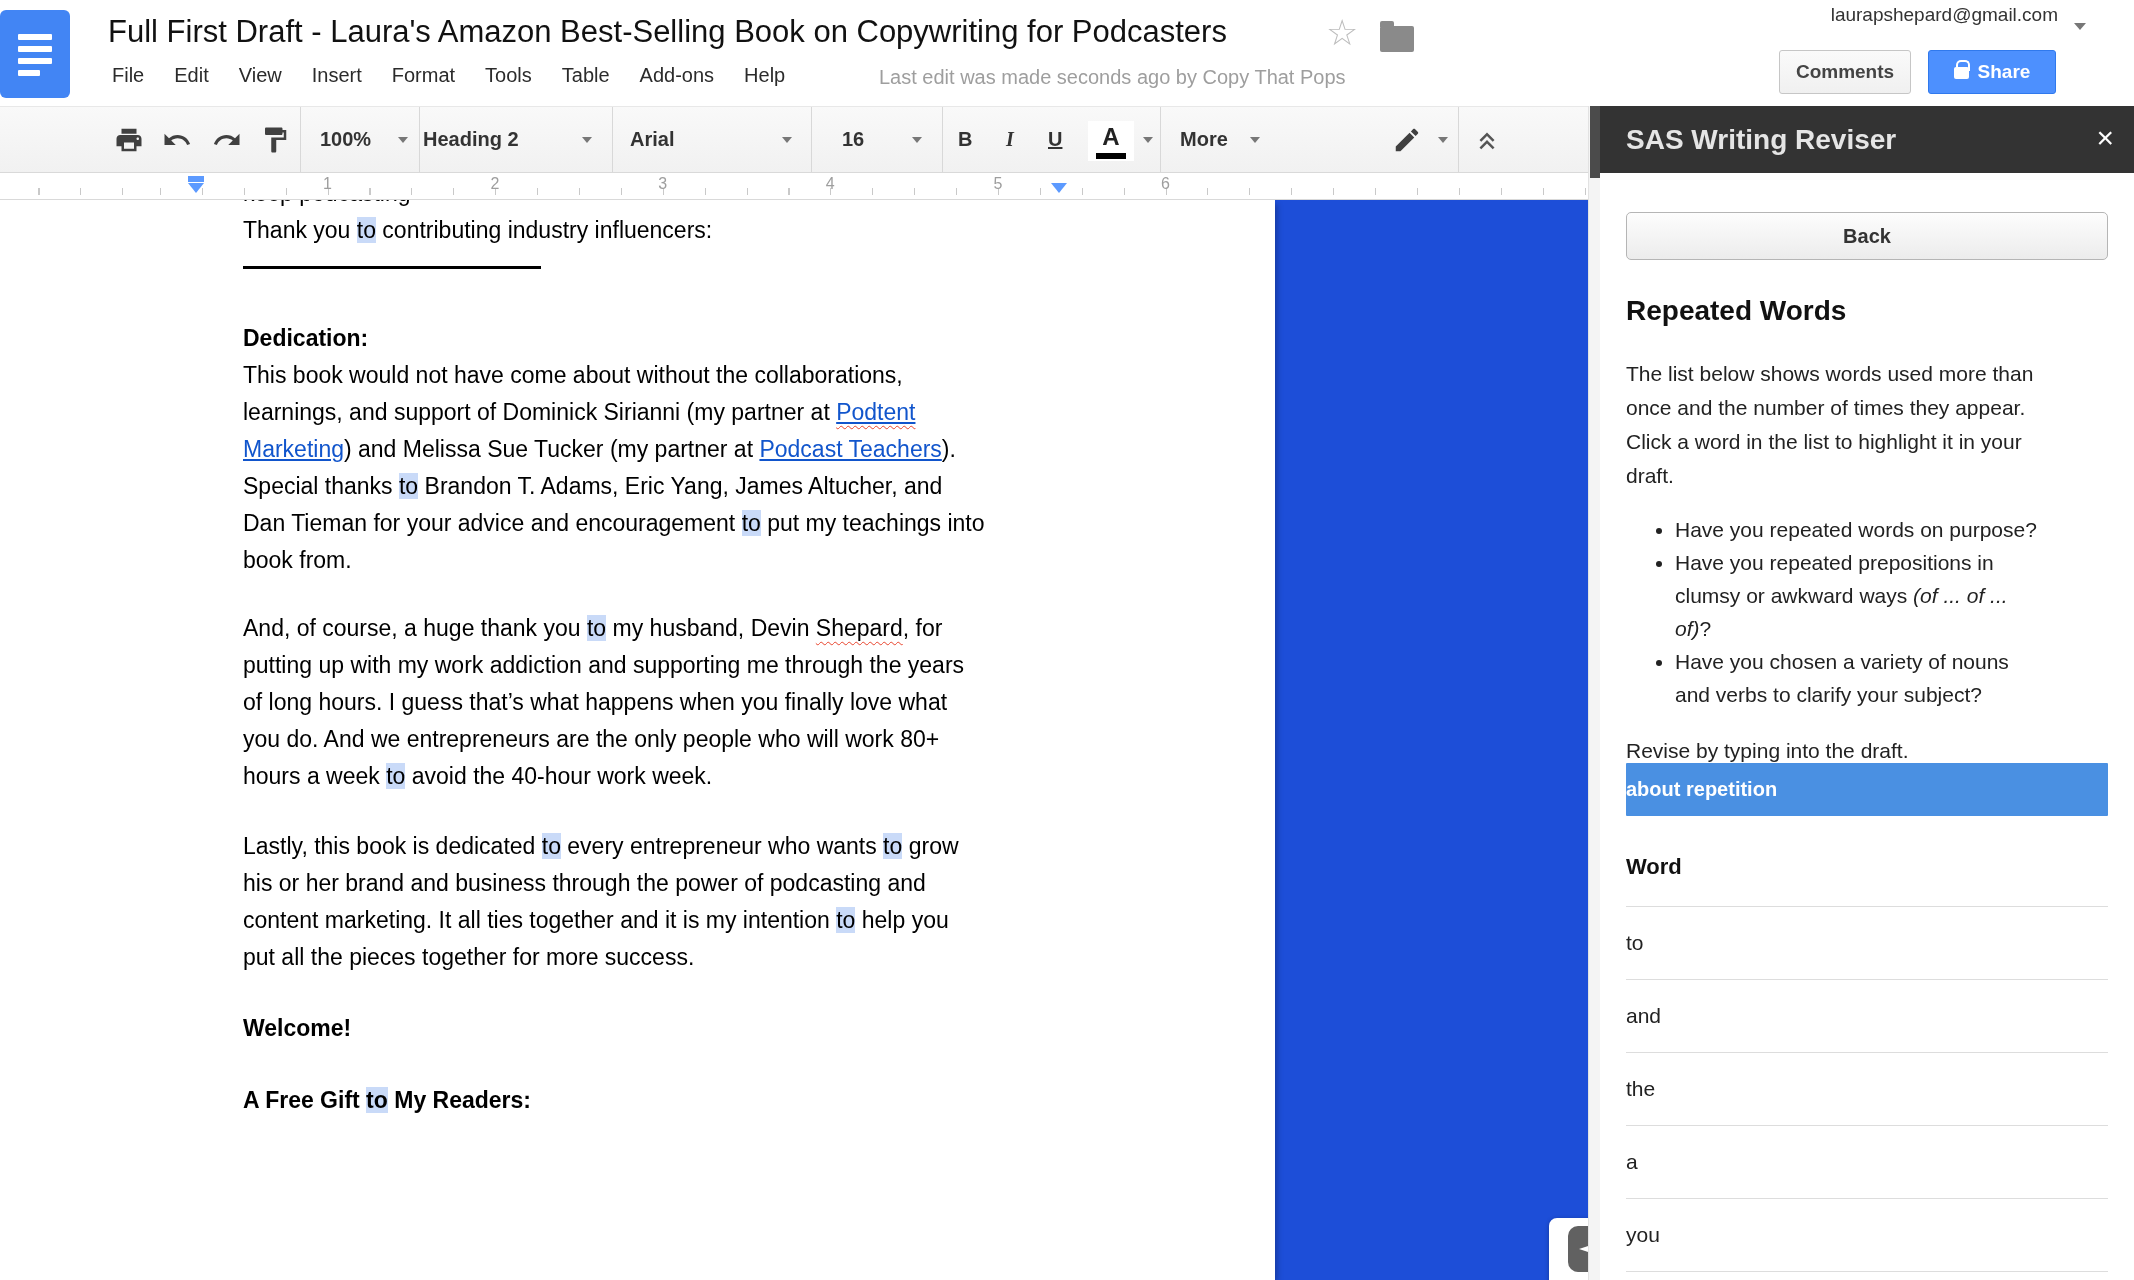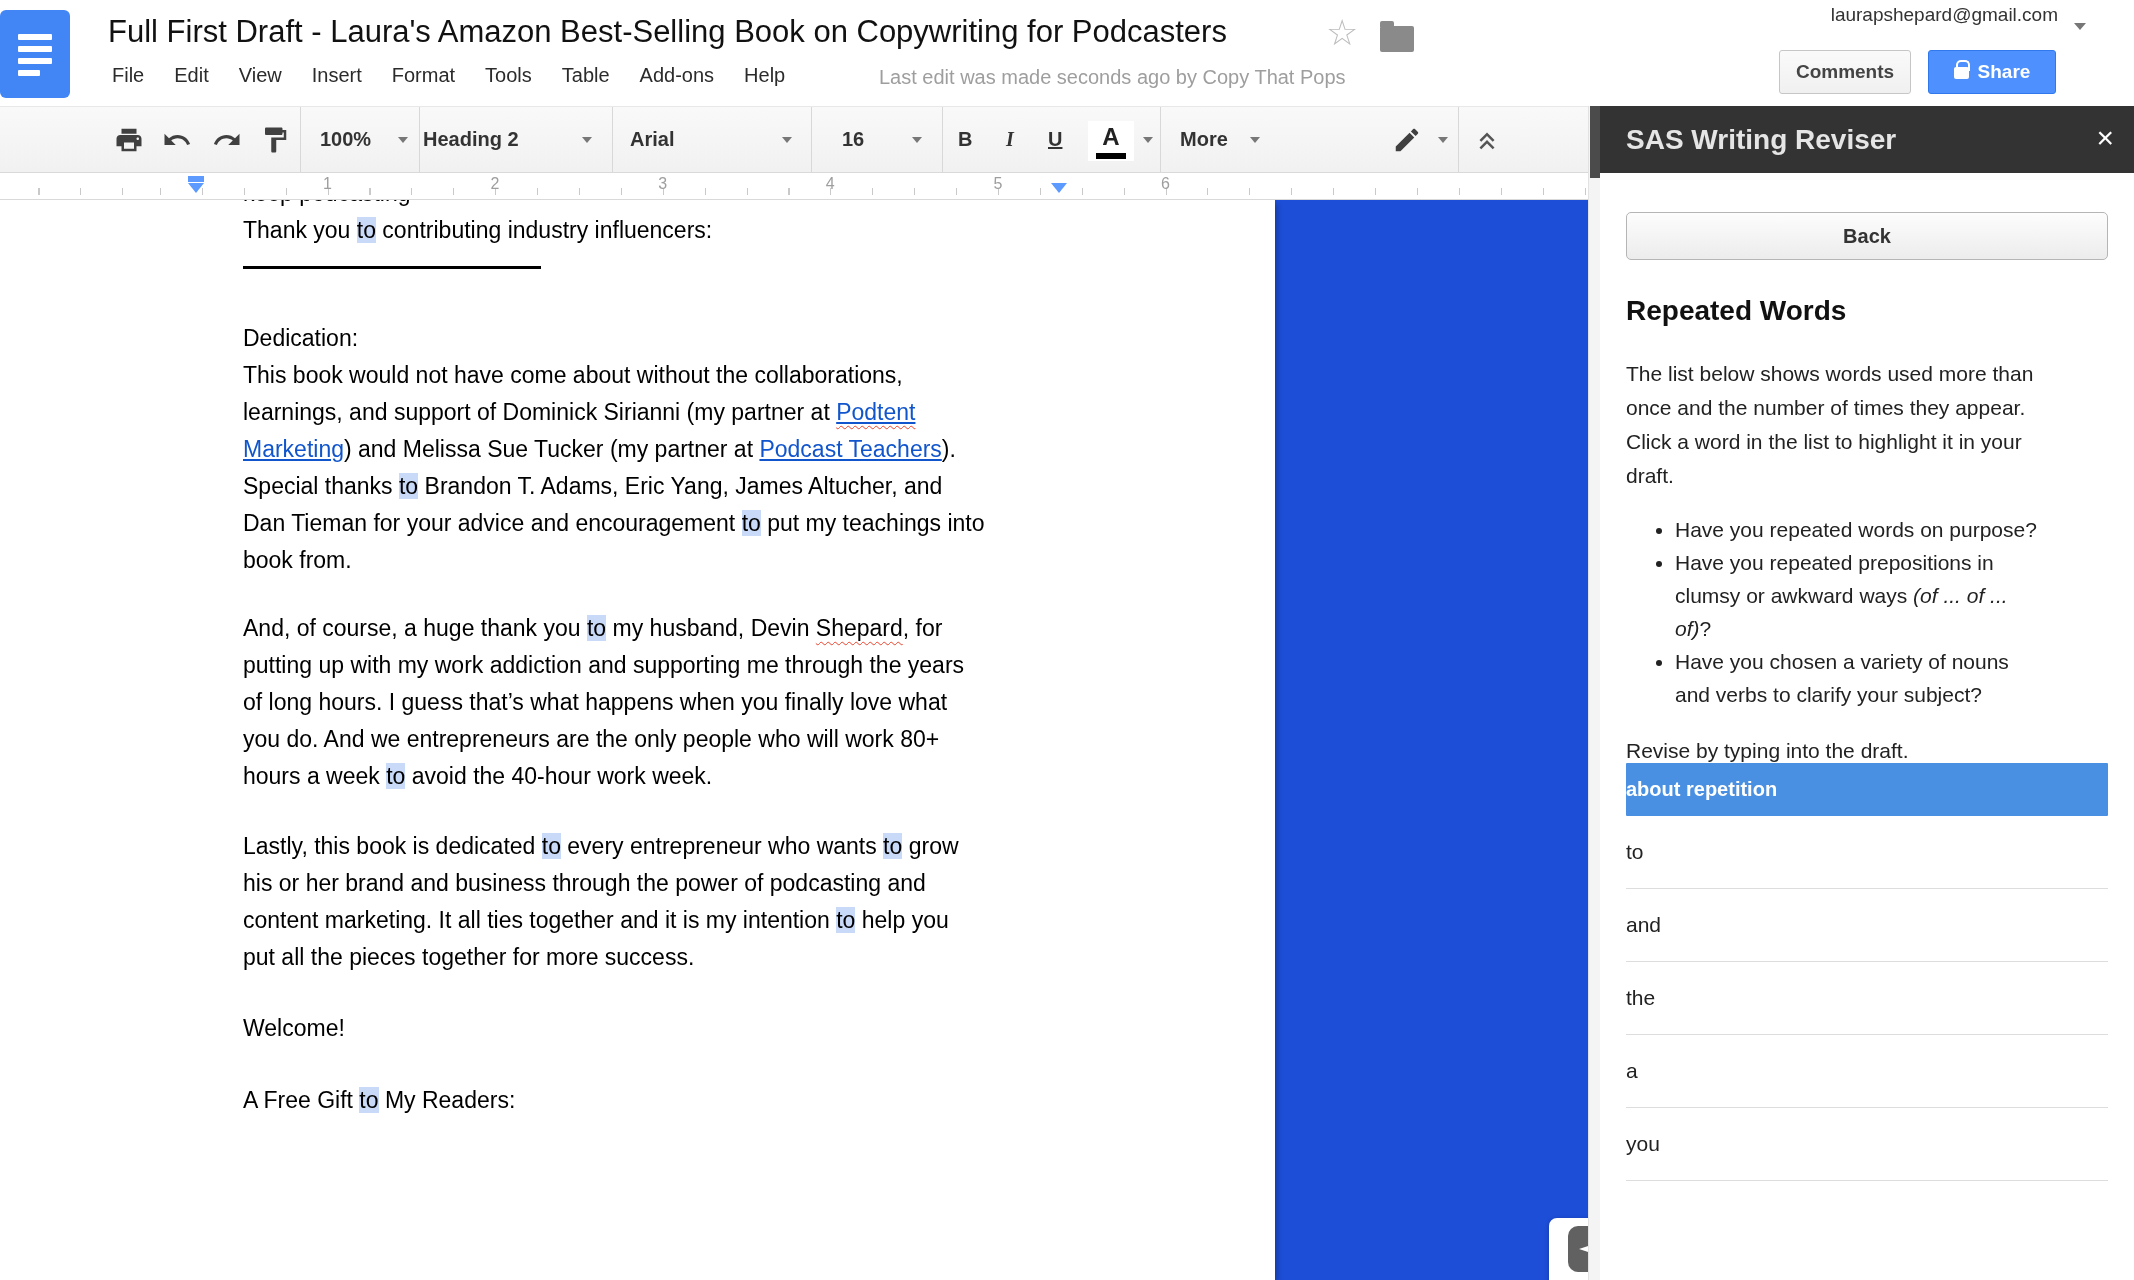--- a/index.html
+++ b/index.html
@@ -65,21 +65,21 @@
 
   
   #canvas { position:absolute; left:4px; top:200px; width:1588px; height:1080px; background:#1d4ed8; overflow:hidden;margin-left:39px; }
   #page { position:absolute; left:0; top:0; width:1232px; height:1080px; background:#fff;
     box-shadow:3px 3px 6px -1px rgba(0,0,0,.28); }
   #doc-content { position:absolute; left:200px; top:0; width:920px; font-size:23px; line-height:37px; color:#000; }
   #clipped-line { position:absolute; left:200px; top:-25px; font-size:23px; line-height:37px; color:#000; white-space:pre; }
   .docline { height:37px; white-space:pre; }
   .docrule { width:298px; border-top:3px solid #000; }
   .hl { background:#c9daf8; }
-  .b { font-weight:normal; }
+  .b { font-weight:bold; }
   .lnk { color:#1155cc; text-decoration-line:underline; cursor:pointer; }
   .sp { text-decoration-line:underline; text-decoration-style:wavy; text-decoration-color:#e8442d;
         text-decoration-thickness:1px; text-underline-offset:5px; }
   .sp .lnk { text-underline-offset:2px; }
 
   
   #explore-btn { position:absolute; left:1506px; top:1018px; width:84px; height:70px; background:#fff;
     border-radius:8px; box-shadow:0 1px 4px rgba(0,0,0,.3); cursor:pointer; }
   #explore-glyph { position:absolute; left:19px; top:8px; width:46px; height:46px; background:#616161; border-radius:10px; }
   #explore-glyph:after { content:""; position:absolute; left:20px; top:46px; width:0; height:0;
@@ -261,20 +261,21 @@
           <div><span>clumsy or awkward ways </span><span class="bullet-i">(of ... of ...</span></div>
           <div><span class="bullet-i">of)</span><span>?</span></div>
         </li>
         <li>
           <div><span>Have you chosen a variety of nouns</span></div>
           <div><span>and verbs to clarify your subject?</span></div>
         </li>
       </ul>
     <div id="rw-revise">Revise by typing into the draft.</div>
     <div id="about-btn">about repetition</div>
+    <div id="word-header">Word</div>
     <div id="word-list">
         <div class="word-item">to</div>
         <div class="word-item">and</div>
         <div class="word-item">the</div>
         <div class="word-item">a</div>
         <div class="word-item">you</div>
       </div>
   </div>
 </div>
 

